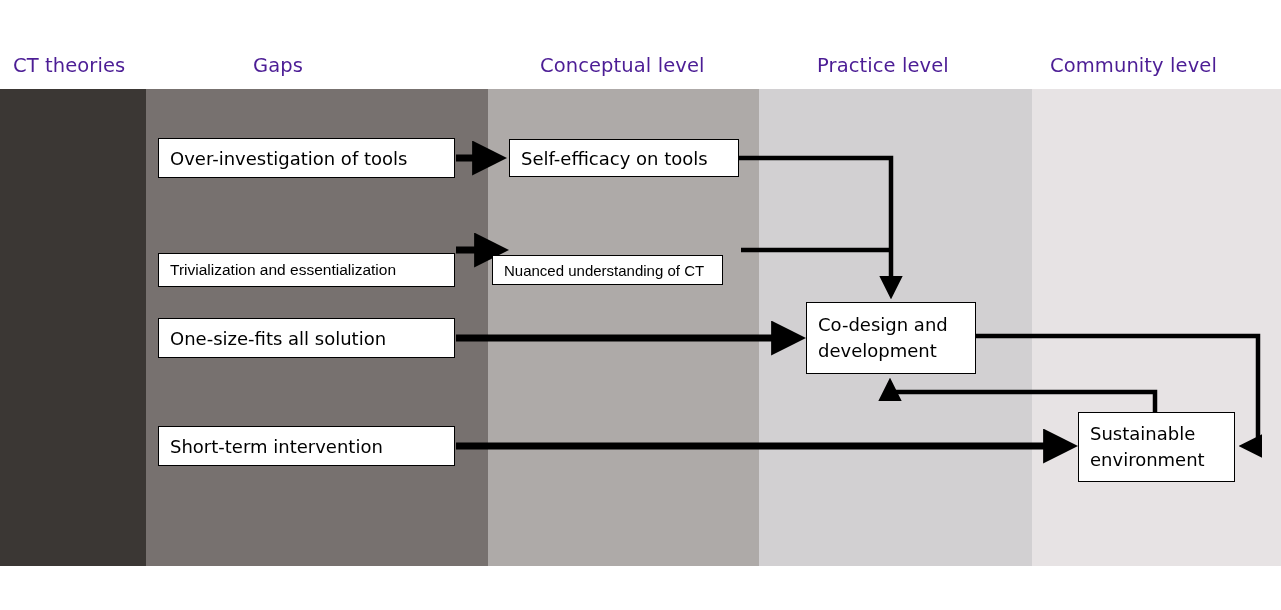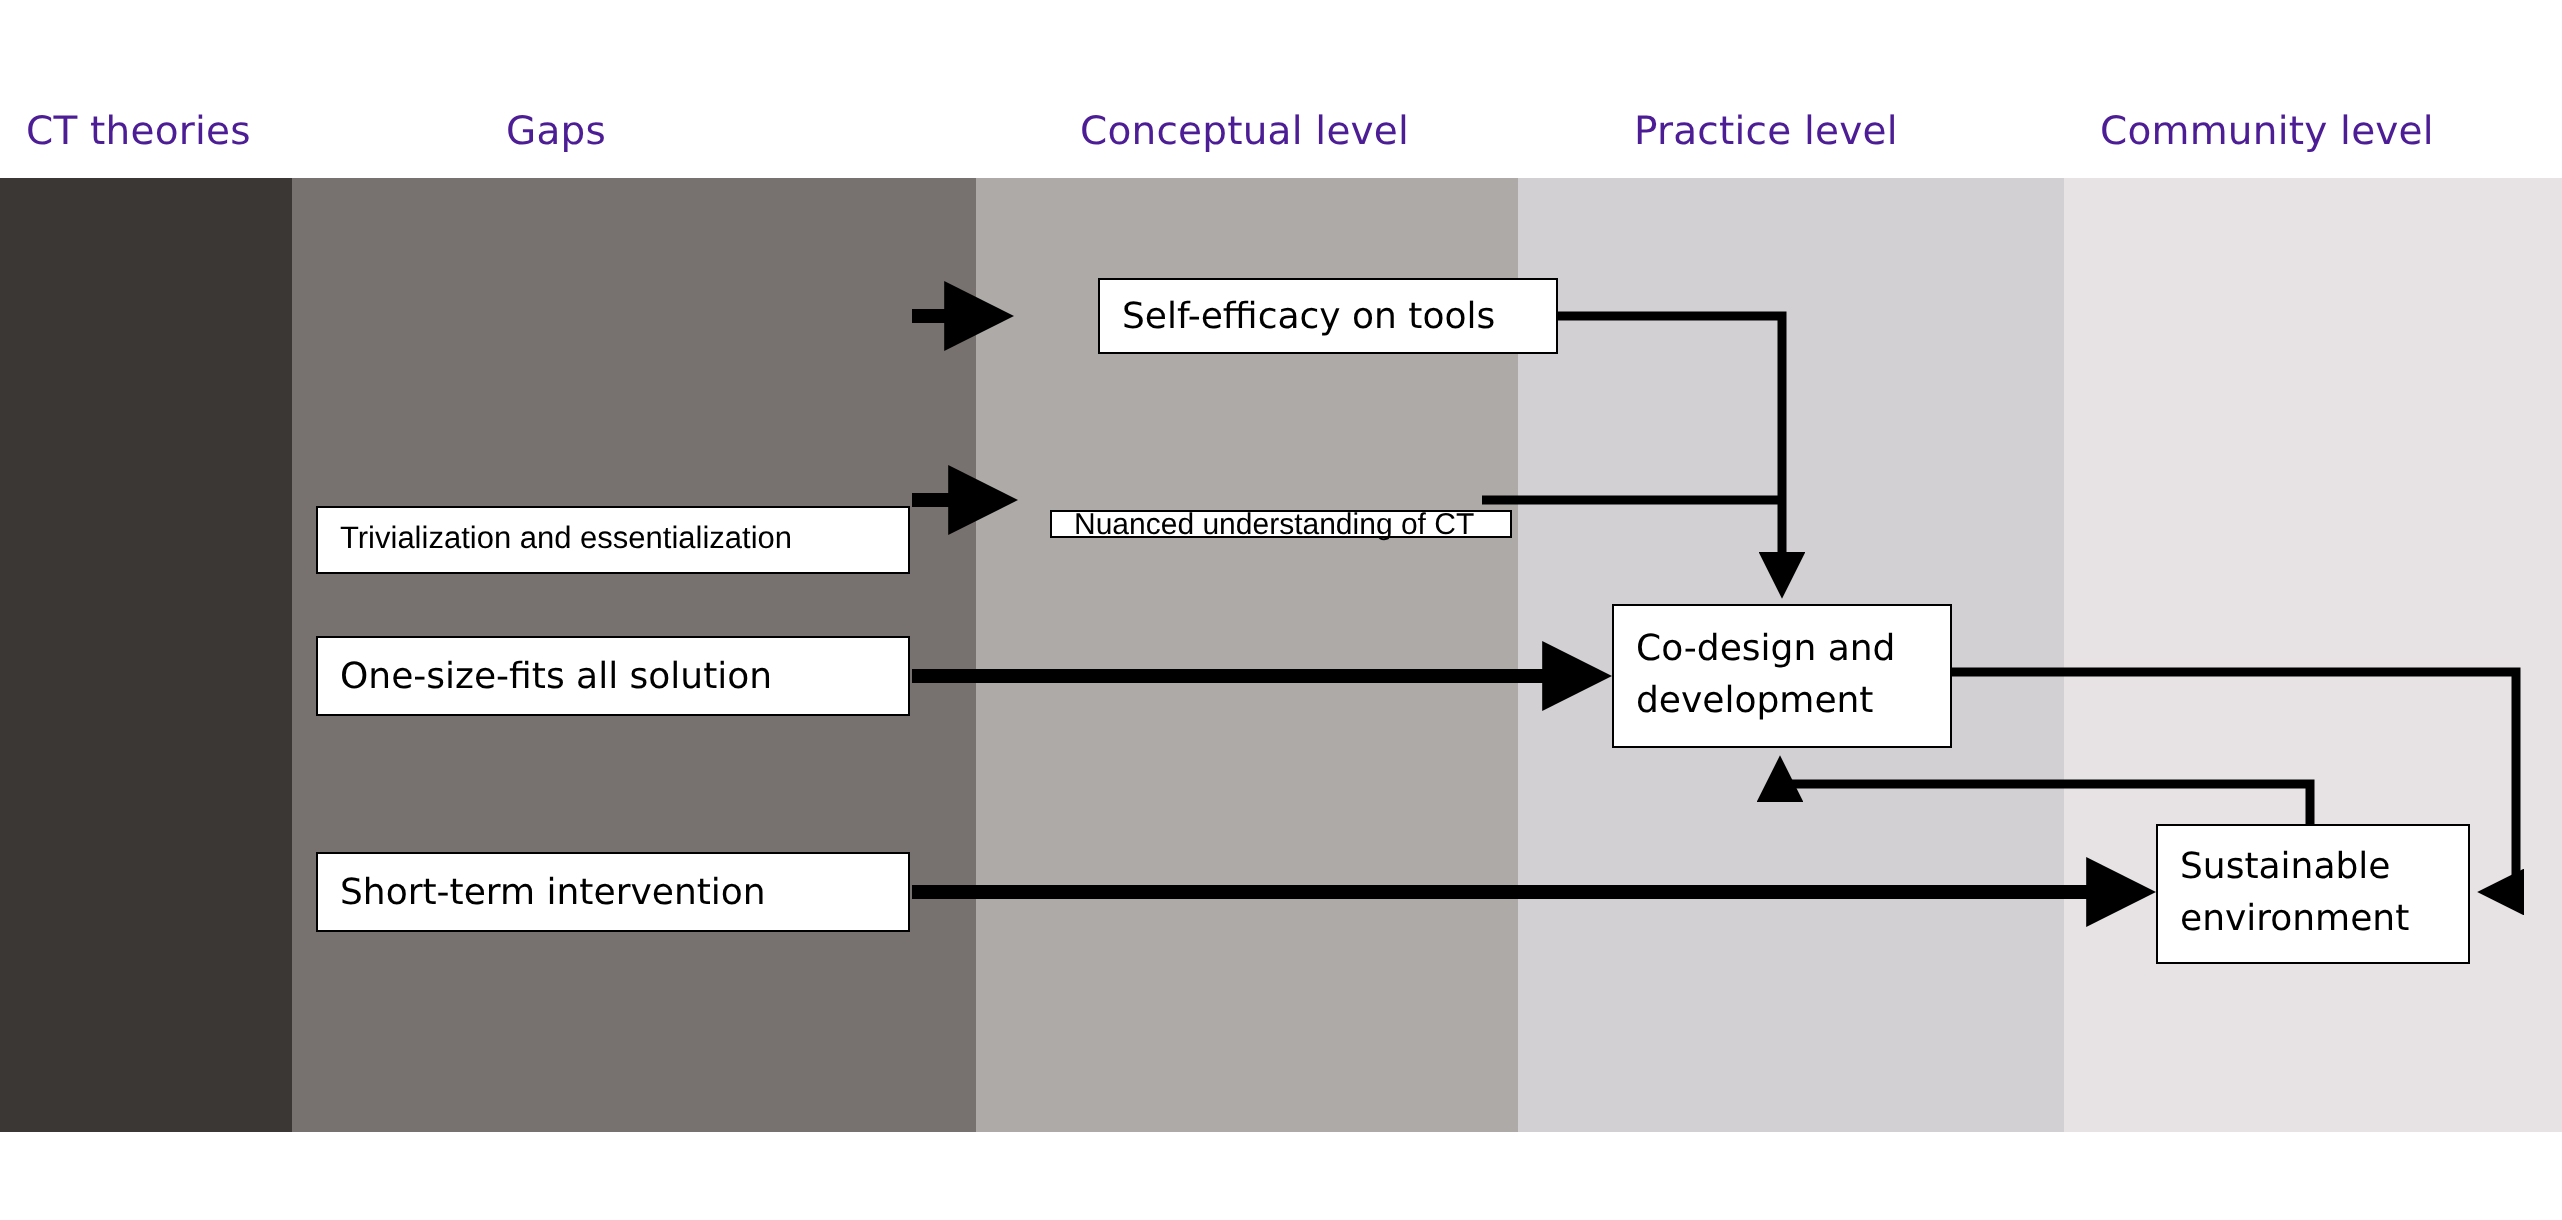--- a/index.html
+++ b/index.html
@@ -104,38 +104,41 @@
 
     <line class="wire-thick" x1="456" y1="338" x2="797" y2="338" marker-end="url(#ah-thick)"></line>
 
     <line class="wire-thick" x1="456" y1="446" x2="1069" y2="446" marker-end="url(#ah-thick)"></line>
 
     <path class="wire-thin" d="M976,336 L1258,336 L1258,446 L1244,446" marker-end="url(#ah-thin)"></path>
 
     <path class="wire-thin" d="M1155,412 L1155,392 L890,392 L890,383" marker-end="url(#ah-thin)"></path>
   </svg>
 
+  <div class="node dejavu pad-left" style="left:158px; top:138px; width:297px; height:40px; font-size:18px;">
+    <span class="label">Over-investigation of tools</span>
+  </div>
 
   <div class="node liberation pad-left" style="left:158px; top:233px; width:297px; height:34px; font-size:15.5px;">
     <span class="label">Trivialization and essentialization</span>
   </div>
 
   <div class="node dejavu pad-left" style="left:158px; top:318px; width:297px; height:40px; font-size:18px;">
     <span class="label">One-size-fits all solution</span>
   </div>
 
   <div class="node dejavu pad-left" style="left:158px; top:426px; width:297px; height:40px; font-size:18px;">
     <span class="label">Short-term intervention</span>
   </div>
 
-  <div class="node dejavu pad-left" style="left:509px; top:139px; width:230px; height:38px; font-size:18px;margin-left:40px;">
+  <div class="node dejavu pad-left" style="left:509px; top:139px; width:230px; height:38px; font-size:18px;">
     <span class="label">Self-efficacy on tools</span>
   </div>
 
-  <div class="node liberation pad-left" style="left:525px; top:235px; width:231px; height:14px; font-size:15px;">
+  <div class="node liberation pad-left" style="left:492px; top:235px; width:231px; height:30px; font-size:15px;">
     <span class="label">Nuanced understanding of CT</span>
   </div>
 
   <div class="node dejavu pad-left" style="left:806px; top:302px; width:170px; height:72px; font-size:18px; line-height:1.45;">
     <span class="label">Co-design and
 development</span>
   </div>
 
   <div class="node dejavu pad-left" style="left:1078px; top:412px; width:157px; height:70px; font-size:18px; line-height:1.45;justify-content:flex-end;">
     <span class="label">Sustainable

